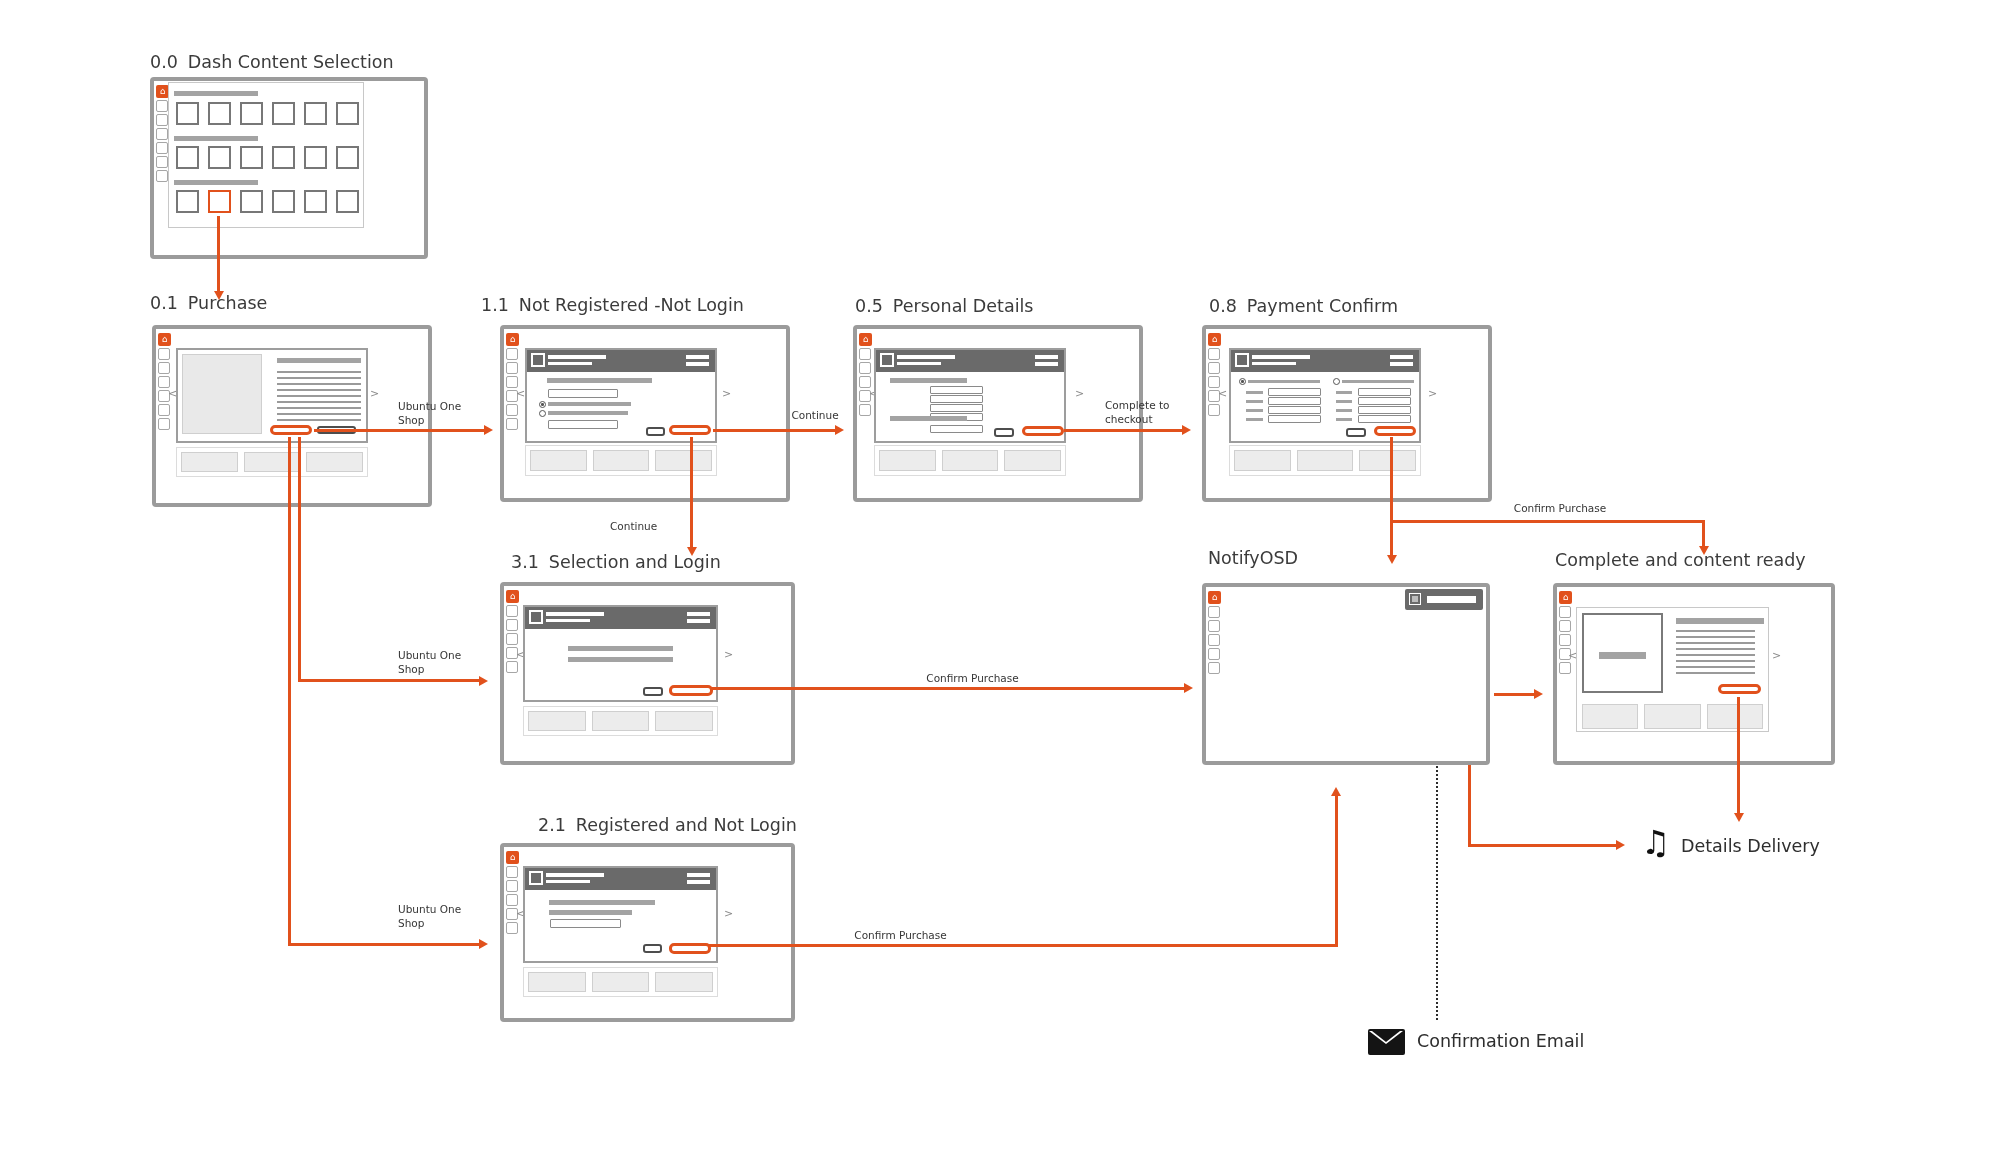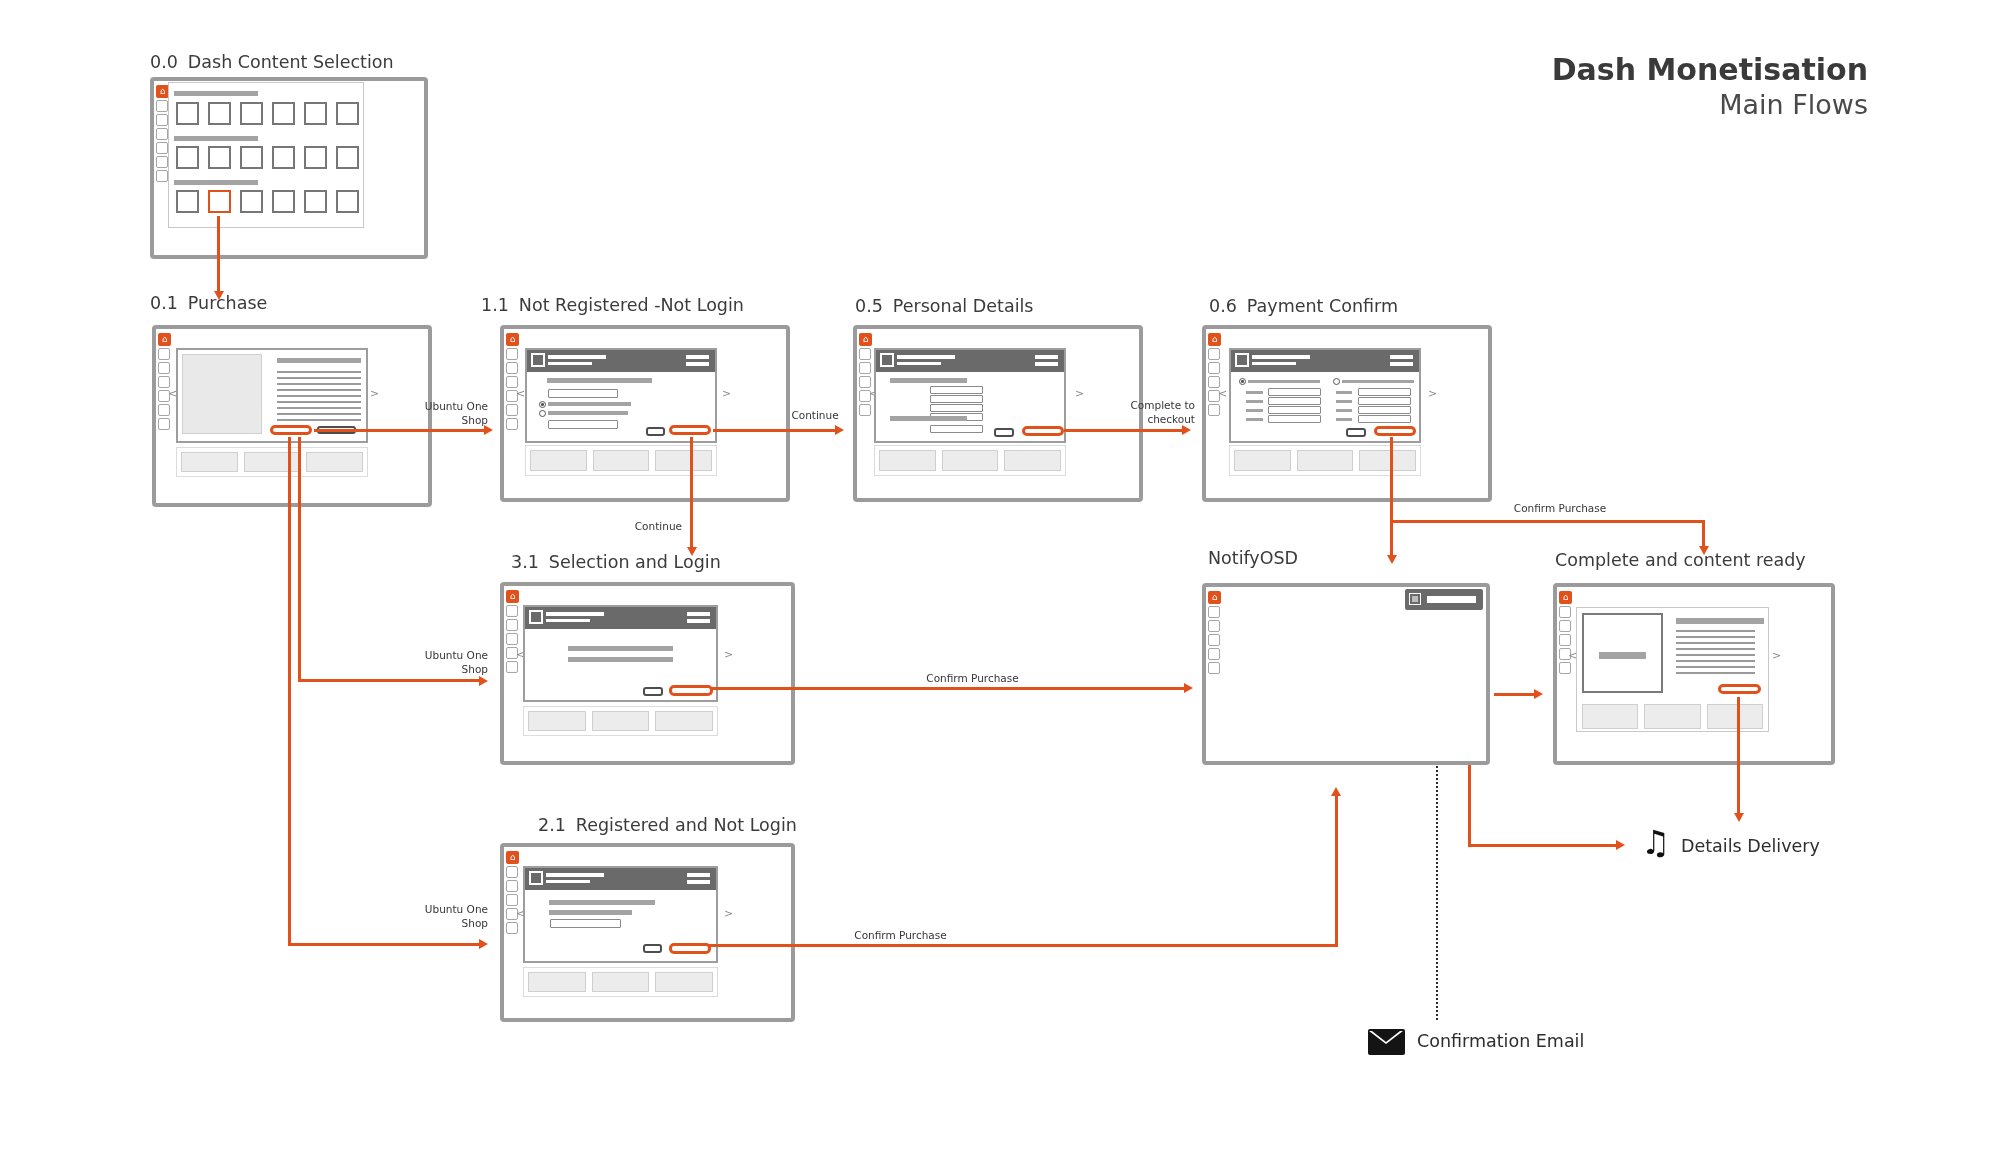--- a/index.html
+++ b/index.html
@@ -41,49 +41,45 @@
   .imgbox{position:absolute;background:#e9e9e9;border:1px solid #cfcfcf;}
 
   
   .hl{position:absolute;height:3px;background:var(--o);}
   .vl{position:absolute;width:3px;background:var(--o);}
   .ar{position:absolute;width:0;height:0;border-top:5px solid transparent;border-bottom:5px solid transparent;border-left:9px solid var(--o);}
   .ad{position:absolute;width:0;height:0;border-left:5px solid transparent;border-right:5px solid transparent;border-top:9px solid var(--o);}
   .au{position:absolute;width:0;height:0;border-left:5px solid transparent;border-right:5px solid transparent;border-bottom:9px solid var(--o);}
   .dot{position:absolute;width:0;border-left:2px dotted #2b2b2b;}
   .flabel{position:absolute;font-size:10.5px;color:#363636;line-height:1.3;}
-  .tar{text-align:right;} .tac{text-align:center;}
+  .tar{text-align:left;} .tac{text-align:center;}
 
   
   .endtext{position:absolute;font-size:17.5px;color:#2e2e2e;white-space:nowrap;}
   .note{position:absolute;font-size:33px;color:#111;line-height:1;}
   .env{position:absolute;width:37px;height:26px;background:#141414;border-radius:2px;}
   .env::before{content:"";position:absolute;left:1px;top:2px;width:0;height:0;border-left:17px solid transparent;border-right:17px solid transparent;border-top:13px solid #fff;}
   .env::after{content:"";position:absolute;left:4px;top:2px;width:0;height:0;border-left:14px solid transparent;border-right:14px solid transparent;border-top:11px solid #141414;}
 
   
   .bubble{position:absolute;background:var(--dk);border-radius:2px;}
   .bsq{position:absolute;left:4px;top:4px;width:12px;height:12px;border:1.5px solid #fff;background:var(--dk);}
   .bsq::after{content:"";position:absolute;left:1.5px;top:1.5px;width:6px;height:6px;background:#bdbdbd;}
 </style>
 </head>
 <body>
 
 <div class="canvas">
 
-  <div class="heading">
-    <div class="t1">Dash Monetisation</div>
-    <div class="t2">Main Flows</div>
-  </div>
 
   <div class="stitle" style="left:150px;top:52px"><span class="num">0.0</span><span>Dash Content Selection</span></div>
   <div class="stitle" style="left:150px;top:293px"><span class="num">0.1</span><span>Purchase</span></div>
   <div class="stitle" style="left:481px;top:295px"><span class="num">1.1</span><span>Not Registered -Not Login</span></div>
   <div class="stitle" style="left:855px;top:296px"><span class="num">0.5</span><span>Personal Details</span></div>
-  <div class="stitle" style="left:1209px;top:296px"><span class="num">0.6</span><span>Payment Confirm</span></div>
+  <div class="stitle" style="left:1209px;top:296px"><span class="num">0.8</span><span>Payment Confirm</span></div>
   <div class="stitle" style="left:511px;top:552px"><span class="num">3.1</span><span>Selection and Login</span></div>
   <div class="stitle" style="left:1208px;top:548px"><span>NotifyOSD</span></div>
   <div class="stitle" style="left:1555px;top:550px"><span>Complete and content ready</span></div>
   <div class="stitle" style="left:538px;top:815px"><span class="num">2.1</span><span>Registered and  Not Login</span></div>
 
   <div class="win" style="left:150px;top:77px;width:278px;height:182px">
     <div class="launcher">
       <div class="home">⌂</div>
       <div class="lsq"></div>
         <div class="lsq"></div>

